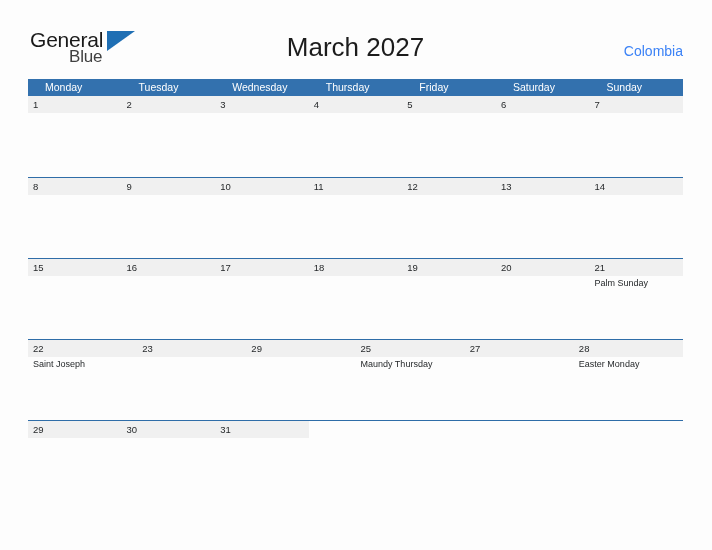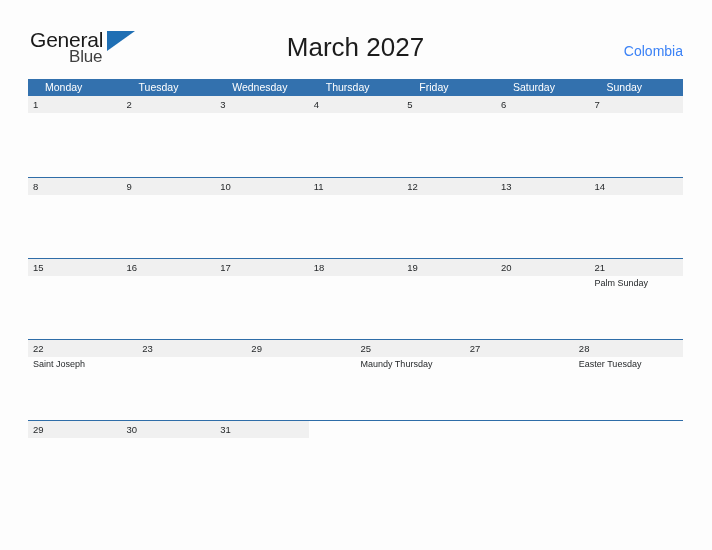--- a/index.html
+++ b/index.html
@@ -315,21 +315,21 @@
             </div>
           </div>
           <div class="day-cell">
             <div class="day-band"></div>
             <div class="day-number">27</div>
           </div>
           <div class="day-cell">
             <div class="day-band"></div>
             <div class="day-number">28</div>
             <div class="day-events">
-              <div class="event">Easter Tuesday</div>
+              <div class="event">Easter Monday</div>
             </div>
           </div>
         </div>
         <div class="week-row">
           <div class="day-cell">
             <div class="day-band"></div>
             <div class="day-number">29</div>
           </div>
           <div class="day-cell">
             <div class="day-band"></div>

